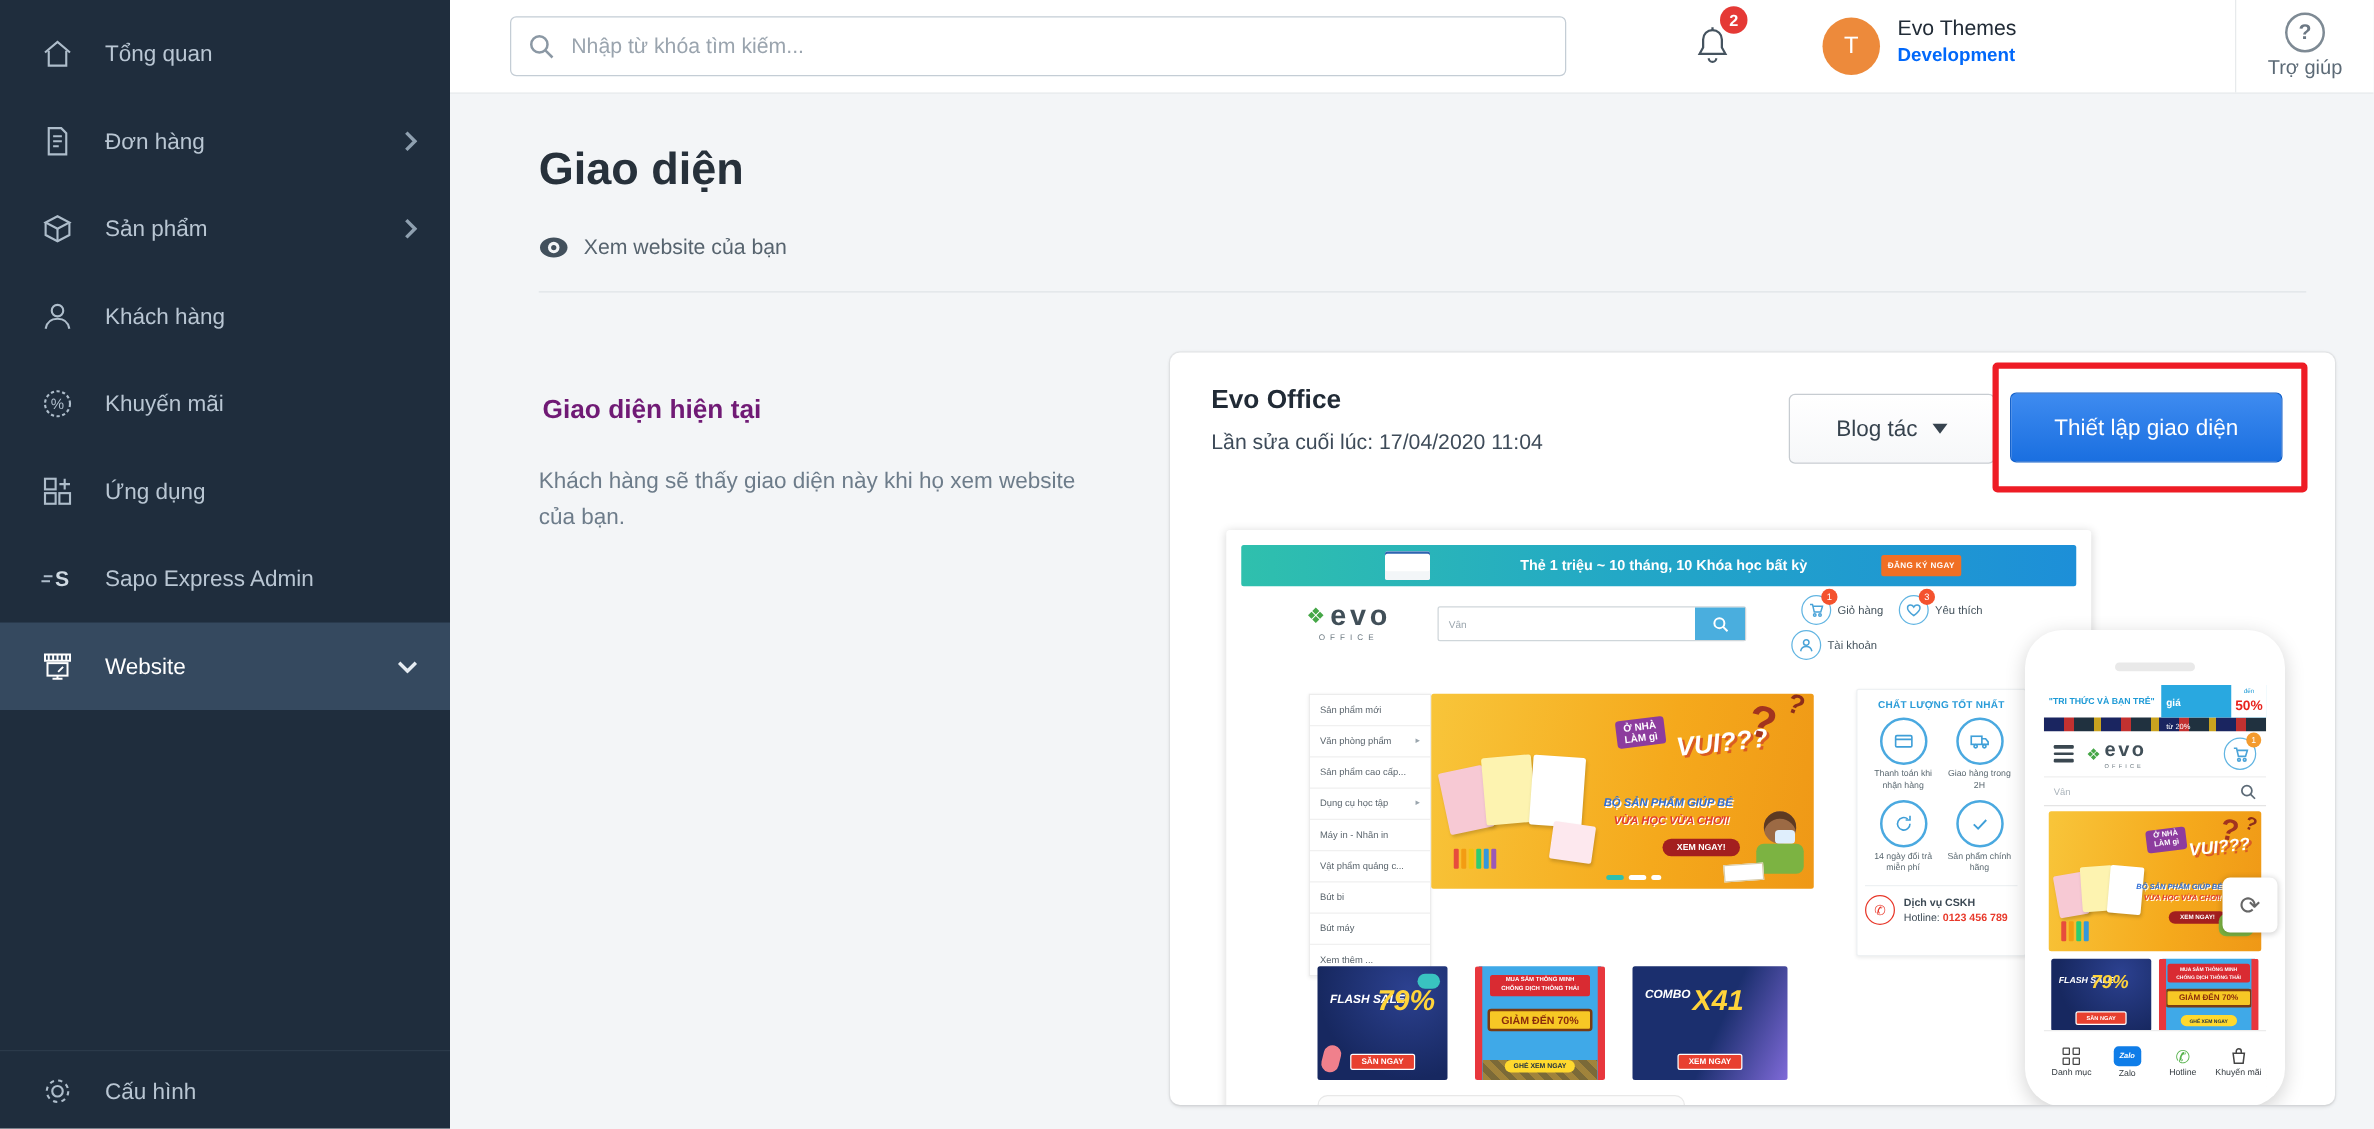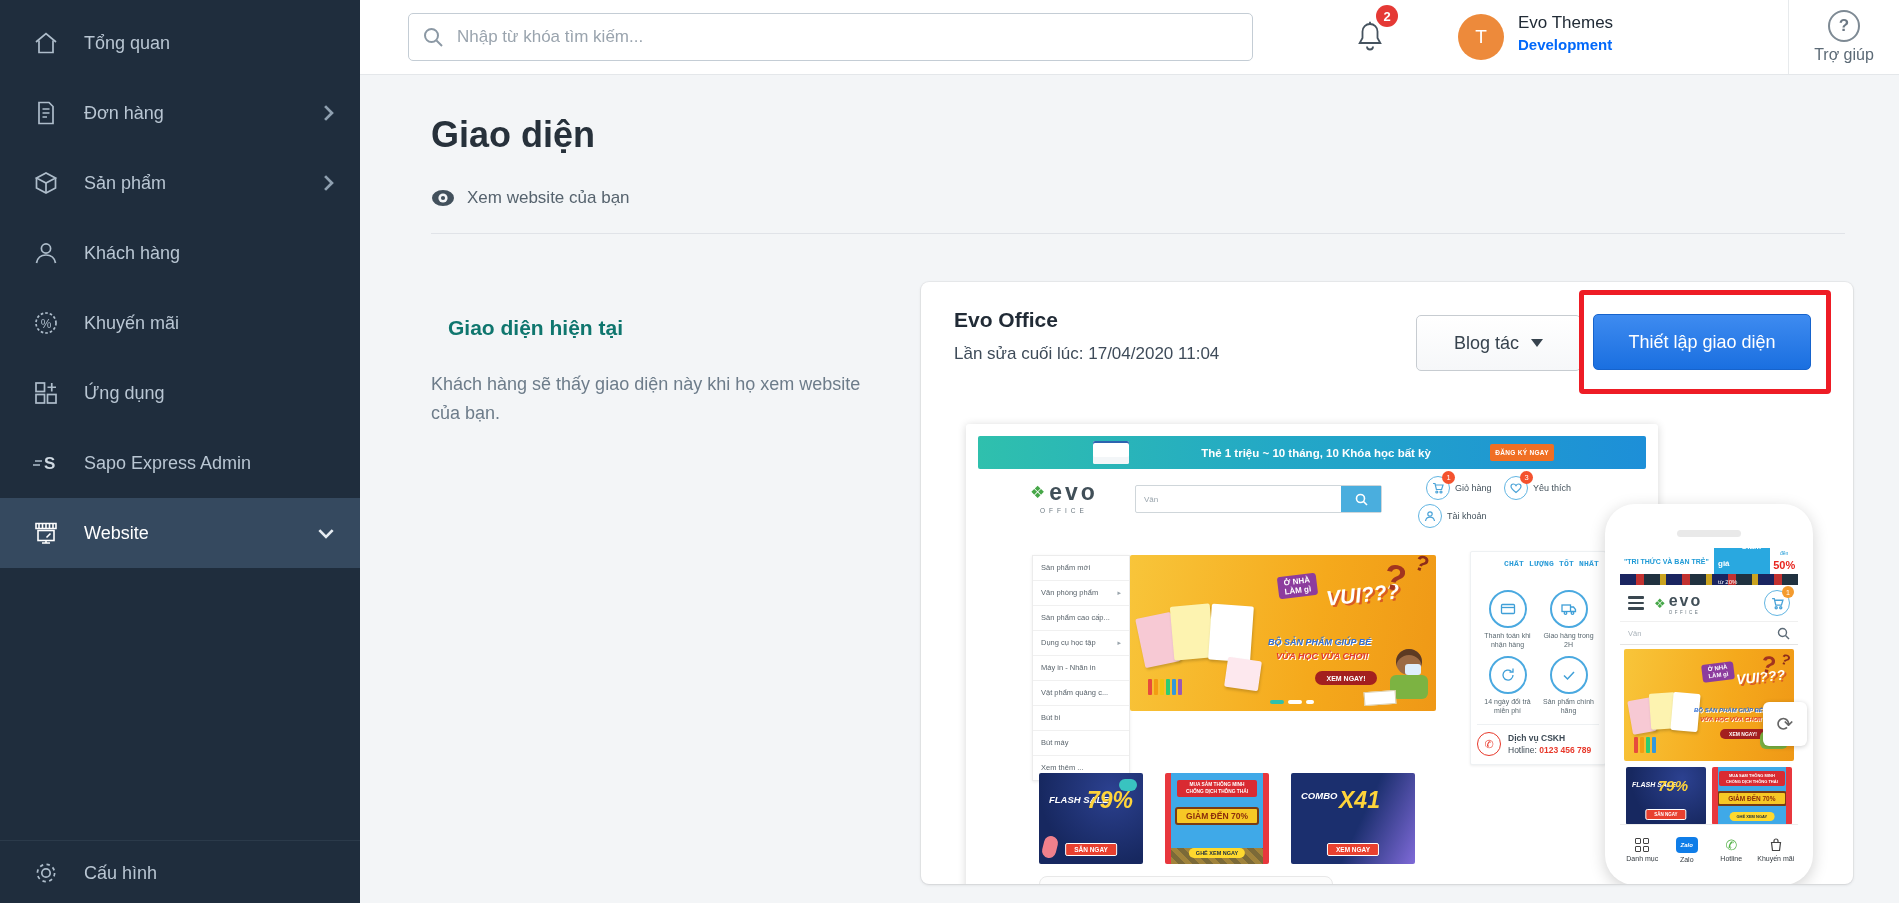--- a/index.html
+++ b/index.html
@@ -47,25 +47,25 @@
   .tb-help-icon{width:28px;height:28px;border-radius:50%;border:2px solid #7e8a94;color:#6c7884;
                 font-size:17px;font-weight:bold;display:flex;align-items:center;justify-content:center;}
   .tb-help-label{font-size:16px;color:#5c6a76;}
 
   
   .main{position:absolute;left:360px;top:74px;width:1539px;height:829px;background:#f3f5f7;overflow:hidden;}
   .pg-title{position:absolute;left:71px;top:40px;font-size:36px;font-weight:bold;color:#27313b;}
   .view-site{position:absolute;left:71px;top:114px;display:flex;align-items:center;gap:12px;
              color:#56636e;font-size:17px;cursor:pointer;}
   .hr{position:absolute;left:71px;top:159px;width:1414px;border-top:1px solid #e0e3e8;}
-  .sec-title{position:absolute;left:88px;top:242px;font-size:21px;font-weight:bold;color:#0f766e;}
+  .sec-title{position:absolute;left:74px;top:242px;font-size:21px;font-weight:bold;color:#701a75;}
   .sec-desc{position:absolute;left:71px;top:296px;width:450px;font-size:18px;line-height:1.6;color:#6d7c8a;}
 
   
-  .card{position:absolute;left:561px;top:208px;width:932px;height:602px;background:#fff;border-radius:8px;
+  .card{position:absolute;left:576px;top:208px;width:932px;height:602px;background:#fff;border-radius:8px;
         box-shadow:0 0 0 1px rgba(63,63,68,.05),0 1px 3px rgba(63,63,68,.15);overflow:hidden;}
   .tc-name{position:absolute;left:33px;top:26px;font-size:21px;font-weight:bold;color:#212b36;}
   .tc-date{position:absolute;left:33px;top:62px;font-size:17px;color:#3e4b59;}
   .btn-thao{position:absolute;left:495px;top:33px;width:163px;height:54px;border:1px solid #c7ccd1;border-radius:5px;
             background:linear-gradient(#ffffff,#f6f7f9);display:flex;align-items:center;justify-content:center;gap:12px;
             font-size:18px;color:#37434e;cursor:pointer;}
   .caret{width:0;height:0;border-left:6px solid transparent;border-right:6px solid transparent;border-top:8px solid #37434e;}
   .red-box{position:absolute;left:658px;top:8px;width:242px;height:94px;border:5px solid #ee1c25;border-radius:4px;z-index:4;}
   .btn-setup{position:absolute;left:672px;top:32px;width:216px;height:54px;border-radius:5px;border:1px solid #1663cc;
              background:linear-gradient(180deg,#3e8bf0,#1a6fe0);color:#fff;font-size:18px;display:flex;align-items:center;
@@ -129,21 +129,21 @@
   .hero-dots{position:absolute;left:140px;bottom:7px;display:flex;gap:4px;}
   .hero-dots i{height:4px;border-radius:2px;background:#fff;}
   .kid-head{position:absolute;right:14px;bottom:36px;width:26px;height:26px;border-radius:50%;background:#9c6a44;
             box-shadow:inset 0 6px 0 #5d3a22;}
   .kid-mask{position:absolute;right:15px;bottom:36px;width:16px;height:11px;border-radius:3px;background:#dfeefc;}
   .kid-body{position:absolute;right:8px;bottom:12px;width:38px;height:24px;border-radius:6px;background:#7cb342;}
   .kid-book{position:absolute;right:40px;bottom:6px;width:30px;height:12px;background:#fff;border:1px solid #d8cba8;
             transform:rotate(-4deg);}
   .pv-quality{position:absolute;left:492px;top:0;width:136px;height:214px;background:#fff;border:1px solid #eef1f3;
               border-radius:2px;box-shadow:0 1px 3px rgba(0,0,0,.07);box-sizing:border-box;padding:7px 6px;}
-  .q-title{text-align:right;font-size:8px;font-weight:bold;color:#2b9cd8;letter-spacing:.2px;margin-bottom:22px;font-family:Liberation Mono, monospace;}
+  .q-title{text-align:center;font-size:8px;font-weight:bold;color:#2b9cd8;letter-spacing:.2px;margin-bottom:6px;}
   .q-grid{display:flex;flex-wrap:wrap;}
   .q-cell{width:50%;box-sizing:border-box;text-align:center;margin-bottom:7px;}
   .q-cir{width:34px;height:34px;border-radius:50%;border:2px solid #4aa9e0;margin:0 auto 3px auto;
          display:flex;align-items:center;justify-content:center;background:#fff;}
   .q-lbl{font-size:7px;color:#5a6870;line-height:1.3;}
   .q-sep{border-top:1px solid #eef1f3;margin:2px 0 7px 0;}
   .q-support{display:flex;align-items:center;gap:7px;}
   .q-phone{width:22px;height:22px;border-radius:50%;border:1.5px solid #e8392b;color:#e8392b;font-size:11px;
            display:flex;align-items:center;justify-content:center;flex:0 0 22px;}
   .q-s1{font-size:8.5px;color:#3d4a55;font-weight:bold;}

